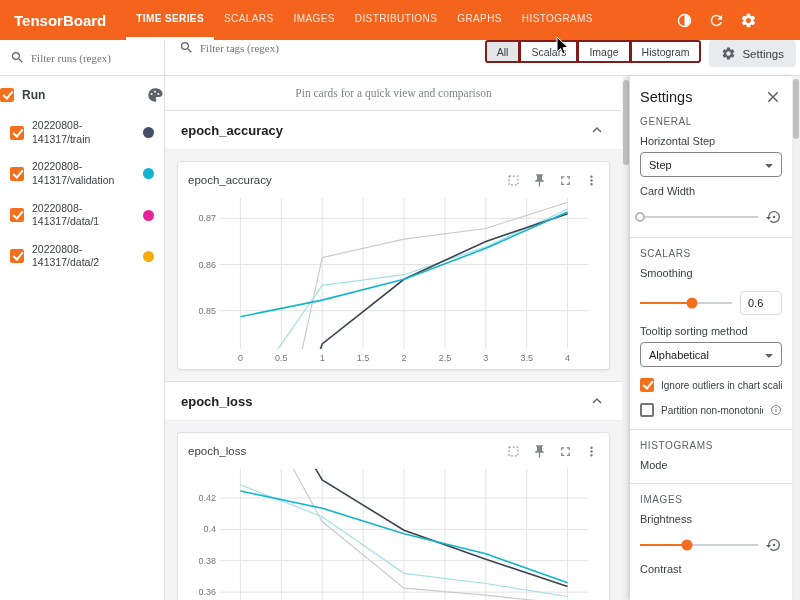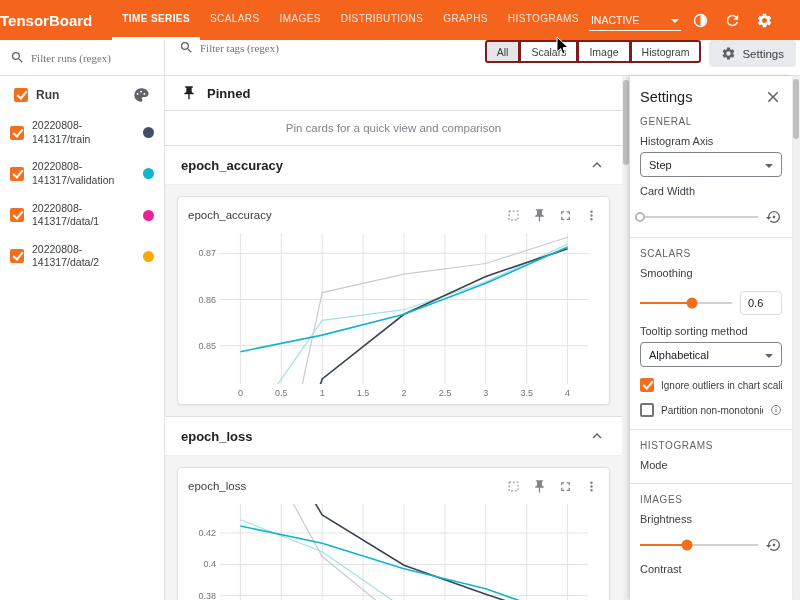--- a/index.html
+++ b/index.html
@@ -1,21 +1,21 @@
 <!DOCTYPE html>
 <html><head>
 <meta charset="utf-8">
 <style>
   * { margin:0; padding:0; box-sizing:border-box; }
   html,body { width:800px; height:600px; overflow:hidden; }
   body { font-family:"Liberation Sans", sans-serif; background:#fff; color:#3c4043; }
   .app { width:800px; height:600px; display:flex; flex-direction:column; position:relative; overflow:hidden; }
 
   
-  .hdr { flex:0 0 40px; background:#f4641d; display:flex; align-items:stretch; color:#fff; position:relative; z-index:5; }
+  .hdr { flex:0 0 40px; background:#f4641d; display:flex; align-items:stretch; color:#fff; padding-left:14px; position:relative; z-index:5; }
   .hdr-title { font-size:15px; font-weight:bold; align-self:center; margin-right:20px; white-space:nowrap; }
   .hdr-tabs { display:flex; align-items:stretch; }
   .tab { display:flex; align-items:center; padding:0 10px; font-size:10px; letter-spacing:.4px; color:rgba(255,255,255,.85); border-bottom:3px solid transparent; cursor:pointer; white-space:nowrap; }
   .tab.active { color:#fff; border-bottom-color:#fff; font-weight:bold; }
   .hdr-right { margin-left:auto; display:flex; align-items:center; gap:8px; padding-right:8px; }
   .status-select { display:flex; align-items:center; justify-content:space-between; width:92px; border-bottom:1px solid rgba(255,255,255,.95); font-size:10.5px; padding:3px 2px; }
   .caret-w { width:0; height:0; border:4px solid transparent; border-top-color:#fff; margin-top:7px; }
   .hdr-icon { width:24px; height:24px; display:flex; align-items:center; justify-content:center; cursor:pointer; }
   .hdr-icon svg { width:17px; height:17px; fill:#fff; }
 
@@ -33,39 +33,39 @@
   .chip:last-child { border-radius:0 3px 3px 0; }
   .chip.sel { background:#e4e6e8; }
   .settings-btn { flex:0 0 auto; height:27px; background:#e9eaed; border-radius:4px; display:flex; align-items:center; gap:6px; padding:0 12px; font-size:11.5px; color:#3c4043; cursor:pointer; }
   .settings-btn svg { width:15px; height:15px; fill:#5f6368; }
 
   
   .body { flex:1; display:flex; min-height:0; position:relative; }
 
   
   .runs-sb { width:165px; flex:0 0 165px; border-right:1px solid #e0e0e0; background:#fff; overflow:hidden; }
-  .run-hdr { display:flex; align-items:center; gap:8px; padding:10px 14px 8px; font-size:12px; font-weight:bold; color:#3c4043;justify-content:flex-end; }
+  .run-hdr { display:flex; align-items:center; gap:8px; padding:10px 0 8px; font-size:12px; font-weight:bold; color:#3c4043;justify-content:flex-end; }
   .palette { margin-left:auto; width:18px; height:18px; cursor:pointer; }
   .run-row { display:flex; align-items:center; gap:8px; padding:7px 10px; cursor:pointer; }
   .run-name { font-size:10.5px; line-height:1.3; color:#3c4043; width:88px; word-wrap:break-word; }
   .run-dot { width:11px; height:11px; border-radius:50%; margin-left:auto; flex:0 0 11px; }
   .cb { width:14px; height:14px; flex:0 0 14px; border:2px solid #757575; border-radius:2px; position:relative; background:#fff; cursor:pointer; }
   .cb.on { background:#f36f1e; border-color:#f36f1e; }
   .cb.on::after { content:""; position:absolute; left:3px; top:-1px; width:4px; height:8px; border:2px solid #fff; border-top:0; border-left:0; transform:rotate(40deg); }
 
   
   .main { flex:1; min-width:0; position:relative; background:#fff; overflow:hidden; padding-right:8px; }
   .main-inner { height:100%; overflow:hidden; }
   .main-sb { position:absolute; top:0; right:0; width:8px; height:100%; background:#f1f1f1; }
   .main-sb-thumb { position:absolute; top:4px; left:1px; width:6px; height:85px; border-radius:3px; background:#bfbfbf; }
 
   .pinned-row { display:flex; align-items:center; gap:10px; padding:9px 16px; border-bottom:1px solid #e0e0e0; }
   .pinned-row svg { width:16px; height:16px; fill:#202124; }
   .pinned-title { font-size:13px; font-weight:bold; color:#202124; }
-  .pinned-hint { text-align:center; font-size:11.5px; color:#80868b; padding:11px 0; border-bottom:1px solid #e0e0e0; }
+  .pinned-hint { text-align:center; font-size:11.5px; color:#80868b; padding:11px 0; border-bottom:1px solid #e0e0e0;font-family:Liberation Serif, serif; }
 
   .section-hdr { display:flex; align-items:center; justify-content:space-between; padding:10px 16px; font-size:13px; font-weight:bold; color:#202124; cursor:pointer; }
   .section-hdr svg { width:18px; height:18px; fill:#5f6368; }
   .section-body { background:#f4f4f4; border-top:1px solid #eceff1; border-bottom:1px solid #e0e0e0; padding:11px 0; }
   .card { width:433px; margin:0 auto; background:#fff; border:1px solid #e0e0e0; border-radius:4px; padding:6px 10px 4px; box-shadow:0 1px 2px rgba(0,0,0,.05); }
   .card-hdr { display:flex; align-items:center; height:24px; }
   .card-title { font-size:11.5px; color:#3c4043; flex:1; }
   .card-icons { display:flex; align-items:center; gap:11px; }
   .card-icons svg { width:15px; height:15px; fill:#80868b; cursor:pointer; }
   .chart { line-height:0; }
@@ -107,24 +107,20 @@
     <div class="hdr-title">TensorBoard</div>
     <div class="hdr-tabs">
       <div class="tab active">TIME SERIES</div>
       <div class="tab">SCALARS</div>
       <div class="tab">IMAGES</div>
       <div class="tab">DISTRIBUTIONS</div>
       <div class="tab">GRAPHS</div>
       <div class="tab">HISTOGRAMS</div>
     </div>
     <div class="hdr-right">
-      <div class="status-select">
-        <span>INACTIVE</span>
-        <span class="caret-w"></span>
-      </div>
       <div class="hdr-icon">
         <svg viewBox="0 0 24 24">
             <circle cx="12" cy="12" r="8.5" fill="none" stroke="#fff" stroke-width="2"></circle>
             <path d="M12 4.5a7.5 7.5 0 0 1 0 15z" fill="#fff"></path>
           </svg>
       </div>
       <div class="hdr-icon">
         <svg viewBox="0 0 24 24">
             <path d="M17.65 6.35A7.96 7.96 0 0 0 12 4a8 8 0 1 0 7.73 10h-2.08A6 6 0 1 1 12 6c1.66 0 3.14.69 4.22 1.78L13 11h7V4l-2.35 2.35z"></path>
           </svg>
@@ -199,26 +195,20 @@
       </div>
       <div class="run-row">
         <span class="cb on"></span>
         <span class="run-name">20220808-141317/data/2</span>
         <span class="run-dot" style="background: rgb(249, 171, 0);"></span>
       </div>
     </div>
 
     <div class="main">
       <div class="main-inner">
-        <div class="pinned-row">
-          <svg viewBox="0 0 24 24">
-              <path d="M16 9V4h1c.55 0 1-.45 1-1s-.45-1-1-1H7c-.55 0-1 .45-1 1s.45 1 1 1h1v5c0 1.66-1.34 3-3 3v2h5.97v7l1 1 1-1v-7H19v-2c-1.66 0-3-1.34-3-3z"></path>
-            </svg>
-          <span class="pinned-title">Pinned</span>
-        </div>
         <div class="pinned-hint">Pin cards for a quick view and comparison</div>
 
         <div class="section-hdr">
           <span>epoch_accuracy</span>
           <svg viewBox="0 0 24 24">
               <path d="M7.41 15.41 12 10.83l4.59 4.58L18 14l-6-6-6 6z"></path>
             </svg>
         </div>
         <div class="section-body">
           <div class="card">
@@ -349,21 +339,21 @@
 
     <div class="spanel">
       <div class="sp-title-row">
         <span class="sp-title">Settings</span>
         <svg class="sp-close" viewBox="0 0 24 24">
             <path d="M19 6.41 17.59 5 12 10.59 6.41 5 5 6.41 10.59 12 5 17.59 6.41 19 12 13.41 17.59 19 19 17.59 13.41 12z"></path>
           </svg>
       </div>
 
       <div class="grp-hdg">GENERAL</div>
-      <div class="ctl-label">Histogram Axis</div>
+      <div class="ctl-label">Horizontal Step</div>
       <div class="dropdown">
         <span>Step</span>
         <span class="caret-g"></span>
       </div>
       <div class="ctl-label">Card Width</div>
       <div class="slider-row">
         <div class="slider">
           <div class="slider-fill" style="width: 0%;"></div>
           <div class="thumb hollow" style="left: 0%;"></div>
         </div>

